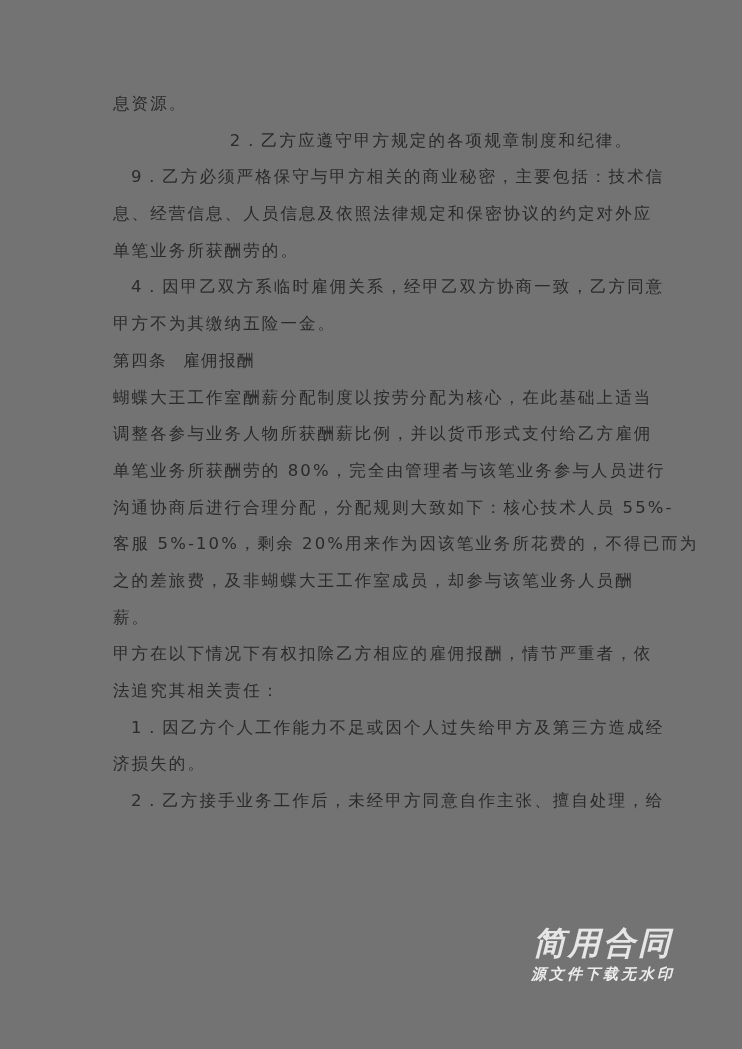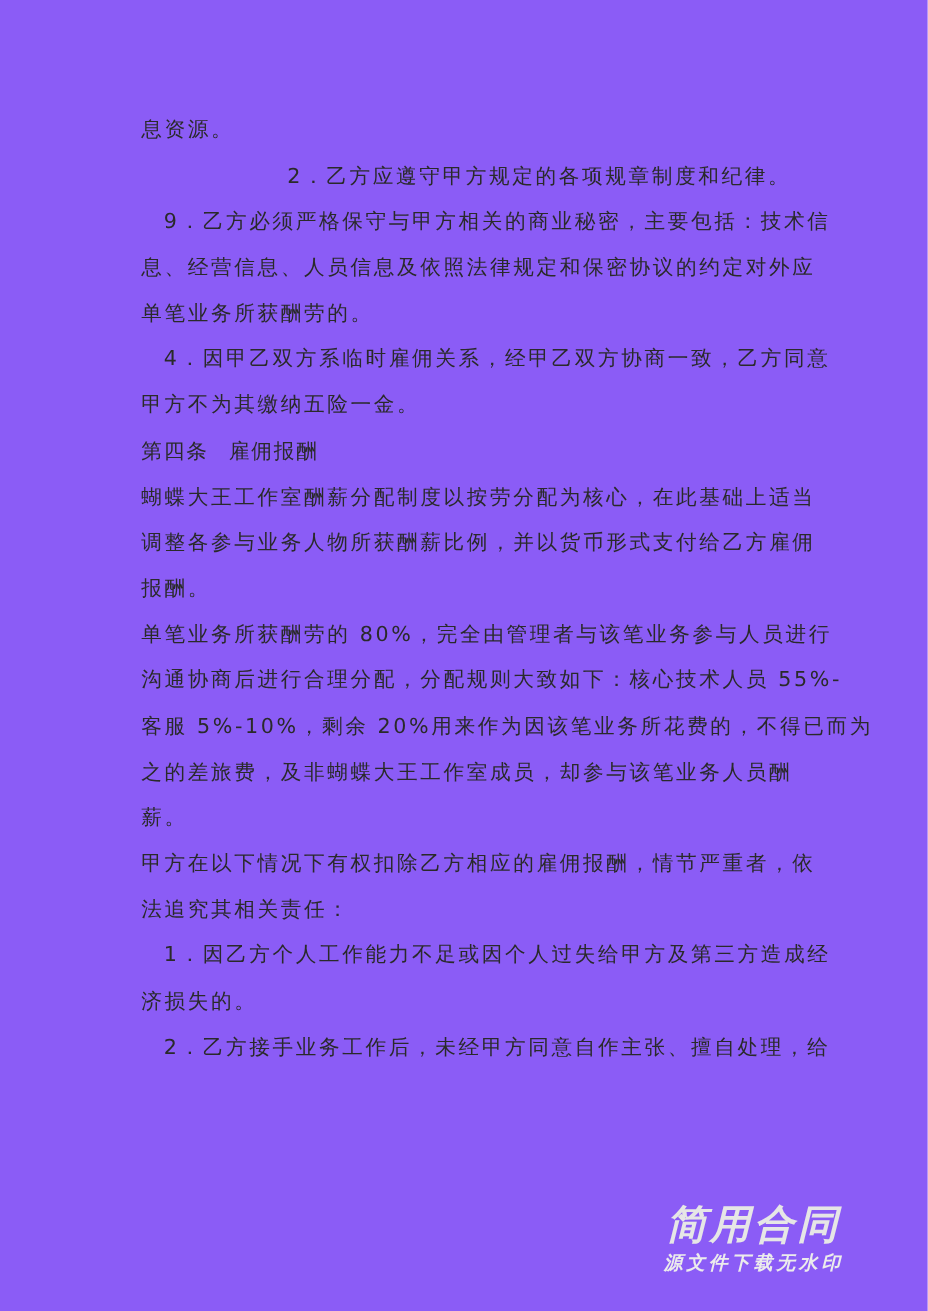--- a/index.html
+++ b/index.html
@@ -13,21 +13,21 @@
       position: relative;
       overflow: hidden;
       font-family: "DejaVu Sans", sans-serif;
       color: #2a2a2a;
     }
     .page {
       position: absolute;
       left: 0; top: 0;
       width: 742px;
       height: 1049px;
-      background: #8b5cf6;
+      background: #737373;
     }
     .content {
       position: absolute;
       left: 113px;
       top: 86px;
       width: 520px;
     }
     .line {
       height: 36.7px;
       line-height: 36.7px;
@@ -46,21 +46,20 @@
       display: inline-block;
       width: 16px;
     }
     .watermark {
       position: absolute;
       left: 513px;
       top: 925px;
       width: 180px;
       text-align: center;
       pointer-events: none;
-      margin-top: 36px;
     }
     .wm-main {
       font-size: 32px;
       font-weight: bold;
       font-style: italic;
       color: #e6e6e6;
       letter-spacing: 3px;
       line-height: 36px;
     }
     .wm-sub {
@@ -86,21 +85,20 @@
     <div class="line">单笔业务所获酬劳的。</div>
     <div class="line indent">4．因甲乙双方系临时雇佣关系，经甲乙双方协商一致，乙方同意</div>
     <div class="line">甲方不为其缴纳五险一金。</div>
 
     <div class="line heading">
       <span>第四条</span><span class="gap"></span><span>雇佣报酬</span>
     </div>
 
     <div class="line">蝴蝶大王工作室酬薪分配制度以按劳分配为核心，在此基础上适当</div>
     <div class="line">调整各参与业务人物所获酬薪比例，并以货币形式支付给乙方雇佣</div>
-    <div class="line">报酬。</div>
     <div class="line">单笔业务所获酬劳的 80%，完全由管理者与该笔业务参与人员进行</div>
     <div class="line">沟通协商后进行合理分配，分配规则大致如下：核心技术人员 55%-</div>
     <div class="line">客服 5%-10%，剩余 20%用来作为因该笔业务所花费的，不得已而为</div>
     <div class="line">之的差旅费，及非蝴蝶大王工作室成员，却参与该笔业务人员酬</div>
     <div class="line">薪。</div>
     <div class="line">甲方在以下情况下有权扣除乙方相应的雇佣报酬，情节严重者，依</div>
     <div class="line">法追究其相关责任：</div>
     <div class="line indent">1．因乙方个人工作能力不足或因个人过失给甲方及第三方造成经</div>
     <div class="line">济损失的。</div>
     <div class="line indent">2．乙方接手业务工作后，未经甲方同意自作主张、擅自处理，给</div>

